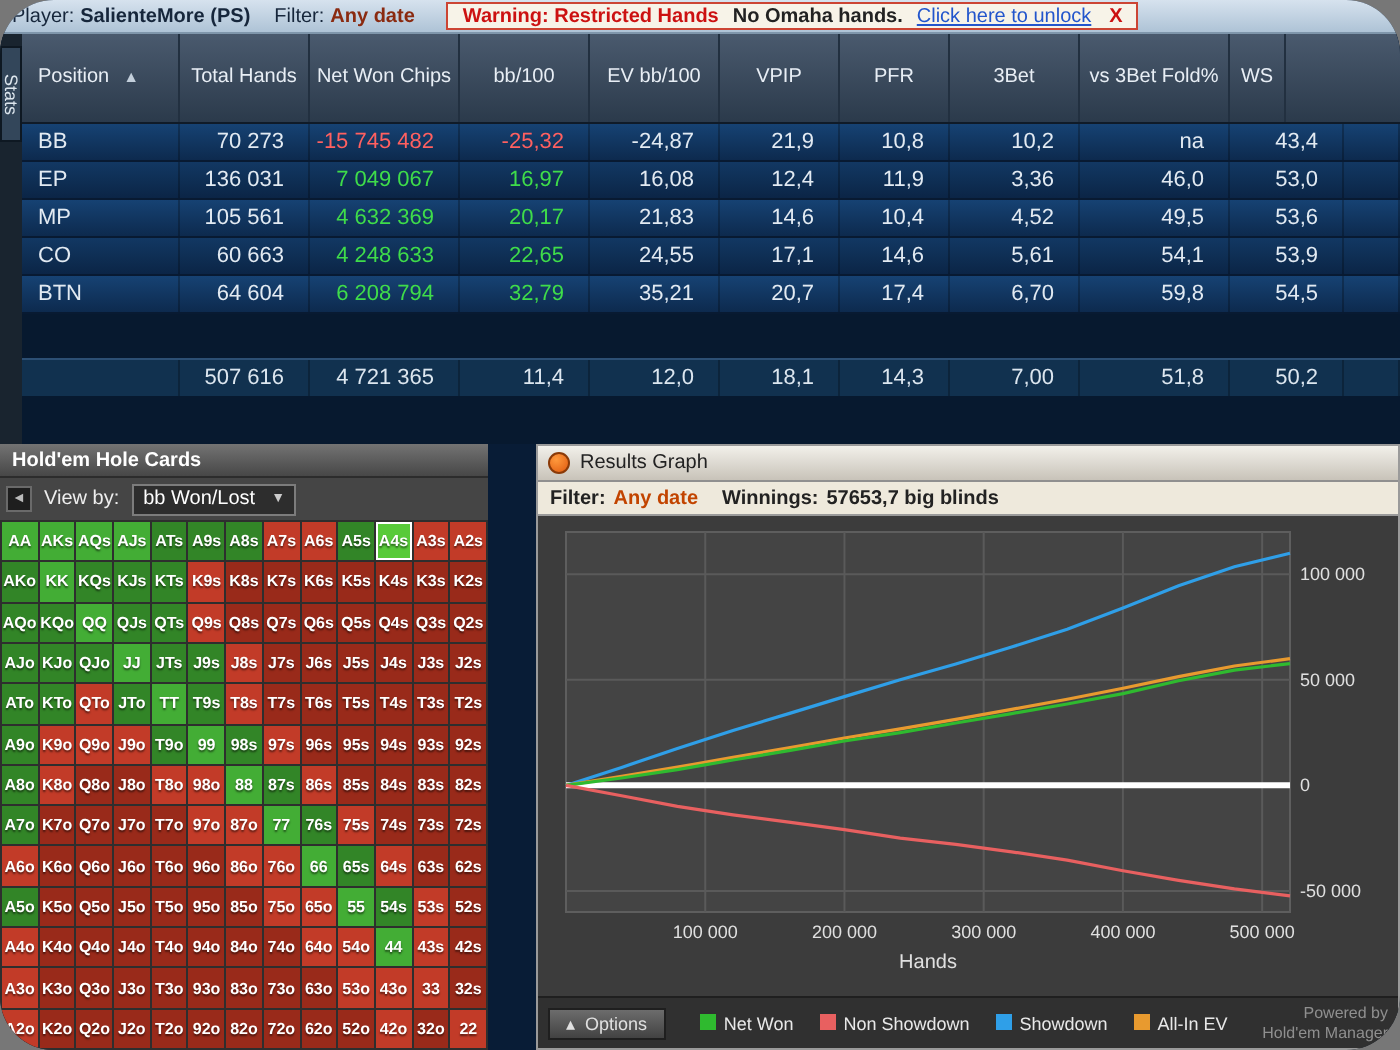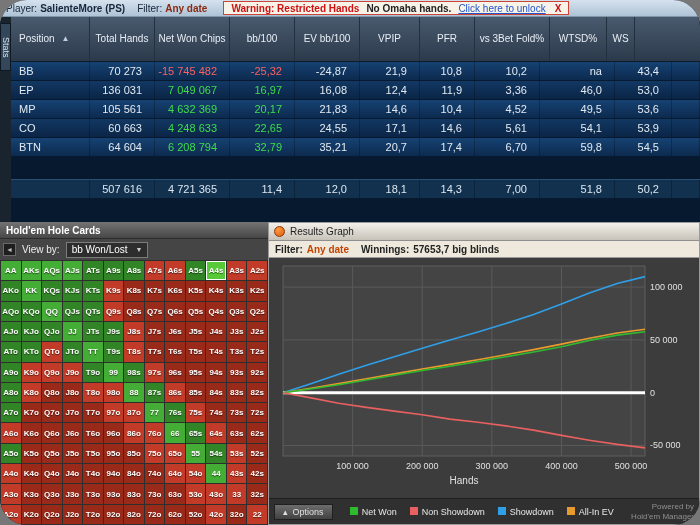--- a/index.html
+++ b/index.html
@@ -44,21 +44,21 @@
   .tcell.neg  { color:#ff6060; }
   .tcell.posv { color:#3fdc4a; }
   .c-pos{width:79px} .c-hands{width:65px} .c-net{width:75px} .c-bb100{width:65px}
   .c-ev{width:65px} .c-vpip{width:60px} .c-pfr{width:55px} .c-threebet{width:65px}
   .c-vs3bet{width:75px} .c-wtsd{width:57px} .c-ws{width:28px}
   .spacer { height:22px; background:#07192f; }
   .summary { display:flex; height:19px; background:#11314f; border-top:1px solid #2c4f74; }
   .summary .tcell { color:#dce6ef; }
 
   
-  .holecards { position:absolute; left:0; top:222px; width:268px; height:303px; background:#454545; }
+  .holecards { position:absolute; left:0; top:222px; width:244px; height:303px; background:#454545; }
   .hc-title { height:17px; background:linear-gradient(#737373,#474747); color:#fff;
     font-size:10px; font-weight:bold; display:flex; align-items:center; padding-left:6px;
     border-bottom:1px solid #2c2c2c; }
   .hc-controls { height:21px; display:flex; align-items:center; gap:6px; padding-left:3px; background:#454545; }
   .collapse-btn { width:13px; height:13px; background:#1e1e1e; color:#bbb; font-size:7px;
     display:flex; align-items:center; justify-content:center; border:1px solid #6a6a6a; cursor:pointer; }
   .viewby-label { color:#eee; font-size:10px; }
   .viewby-select { background:#2d2d2d; color:#fff; border:1px solid #7c7c7c; font-size:10px;
     height:16px; display:flex; align-items:center; padding:0 4px 0 5px; gap:8px; cursor:pointer; }
   .select-arrow { font-size:7px; color:#ccc; }
@@ -121,22 +121,22 @@
     <div class="stats-tab">Stats</div>
     <div class="table-wrap">
       <div class="thead">
           <div class="th c-pos">Position<span class="sort-arrow">▲</span></div>
           <div class="th c-hands">Total Hands</div>
           <div class="th c-net">Net Won Chips</div>
           <div class="th c-bb100">bb/100</div>
           <div class="th c-ev">EV bb/100</div>
           <div class="th c-vpip">VPIP</div>
           <div class="th c-pfr">PFR</div>
+          <div class="th c-threebet">3Bet</div>
           <div class="th c-vs3bet">vs 3Bet Fold%</div>
-          <div class="th c-wtsd">WTSD%</div>
           <div class="th c-ws">WS</div>
         </div>
       <div class="tbody">
           <div class="trow">
             <div class="tcell c-pos">BB</div>
             <div class="tcell c-hands">70 273</div>
             <div class="tcell c-net neg">-15 745 482</div>
             <div class="tcell c-bb100 neg">-25,32</div>
             <div class="tcell c-ev">-24,87</div>
             <div class="tcell c-vpip">21,9</div>

